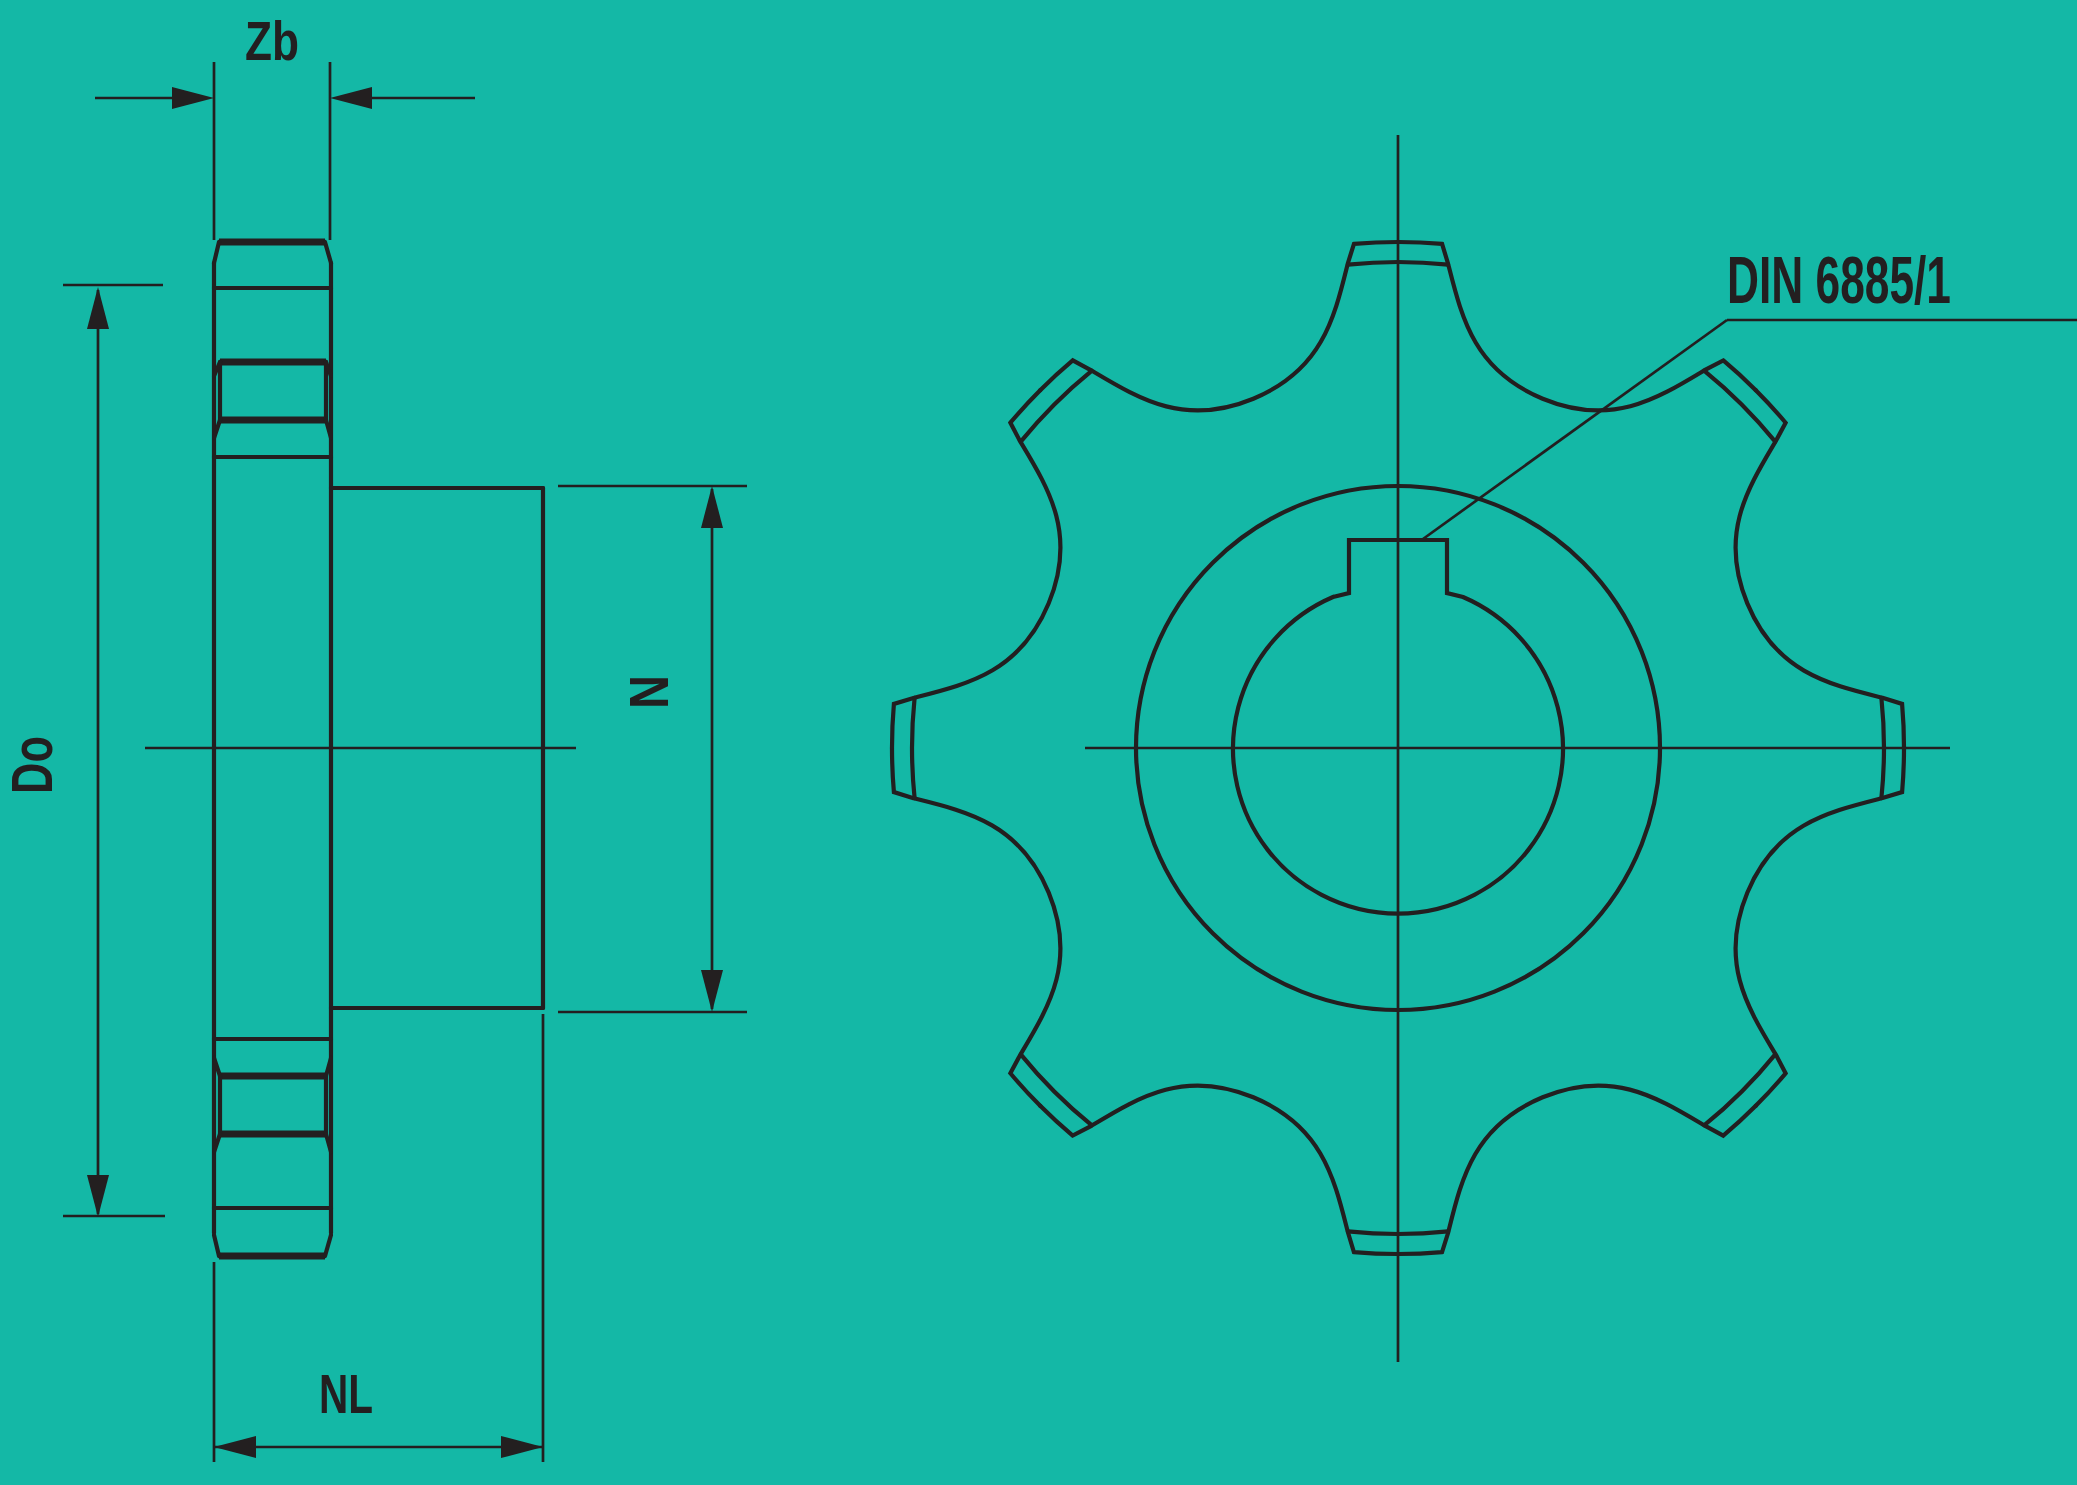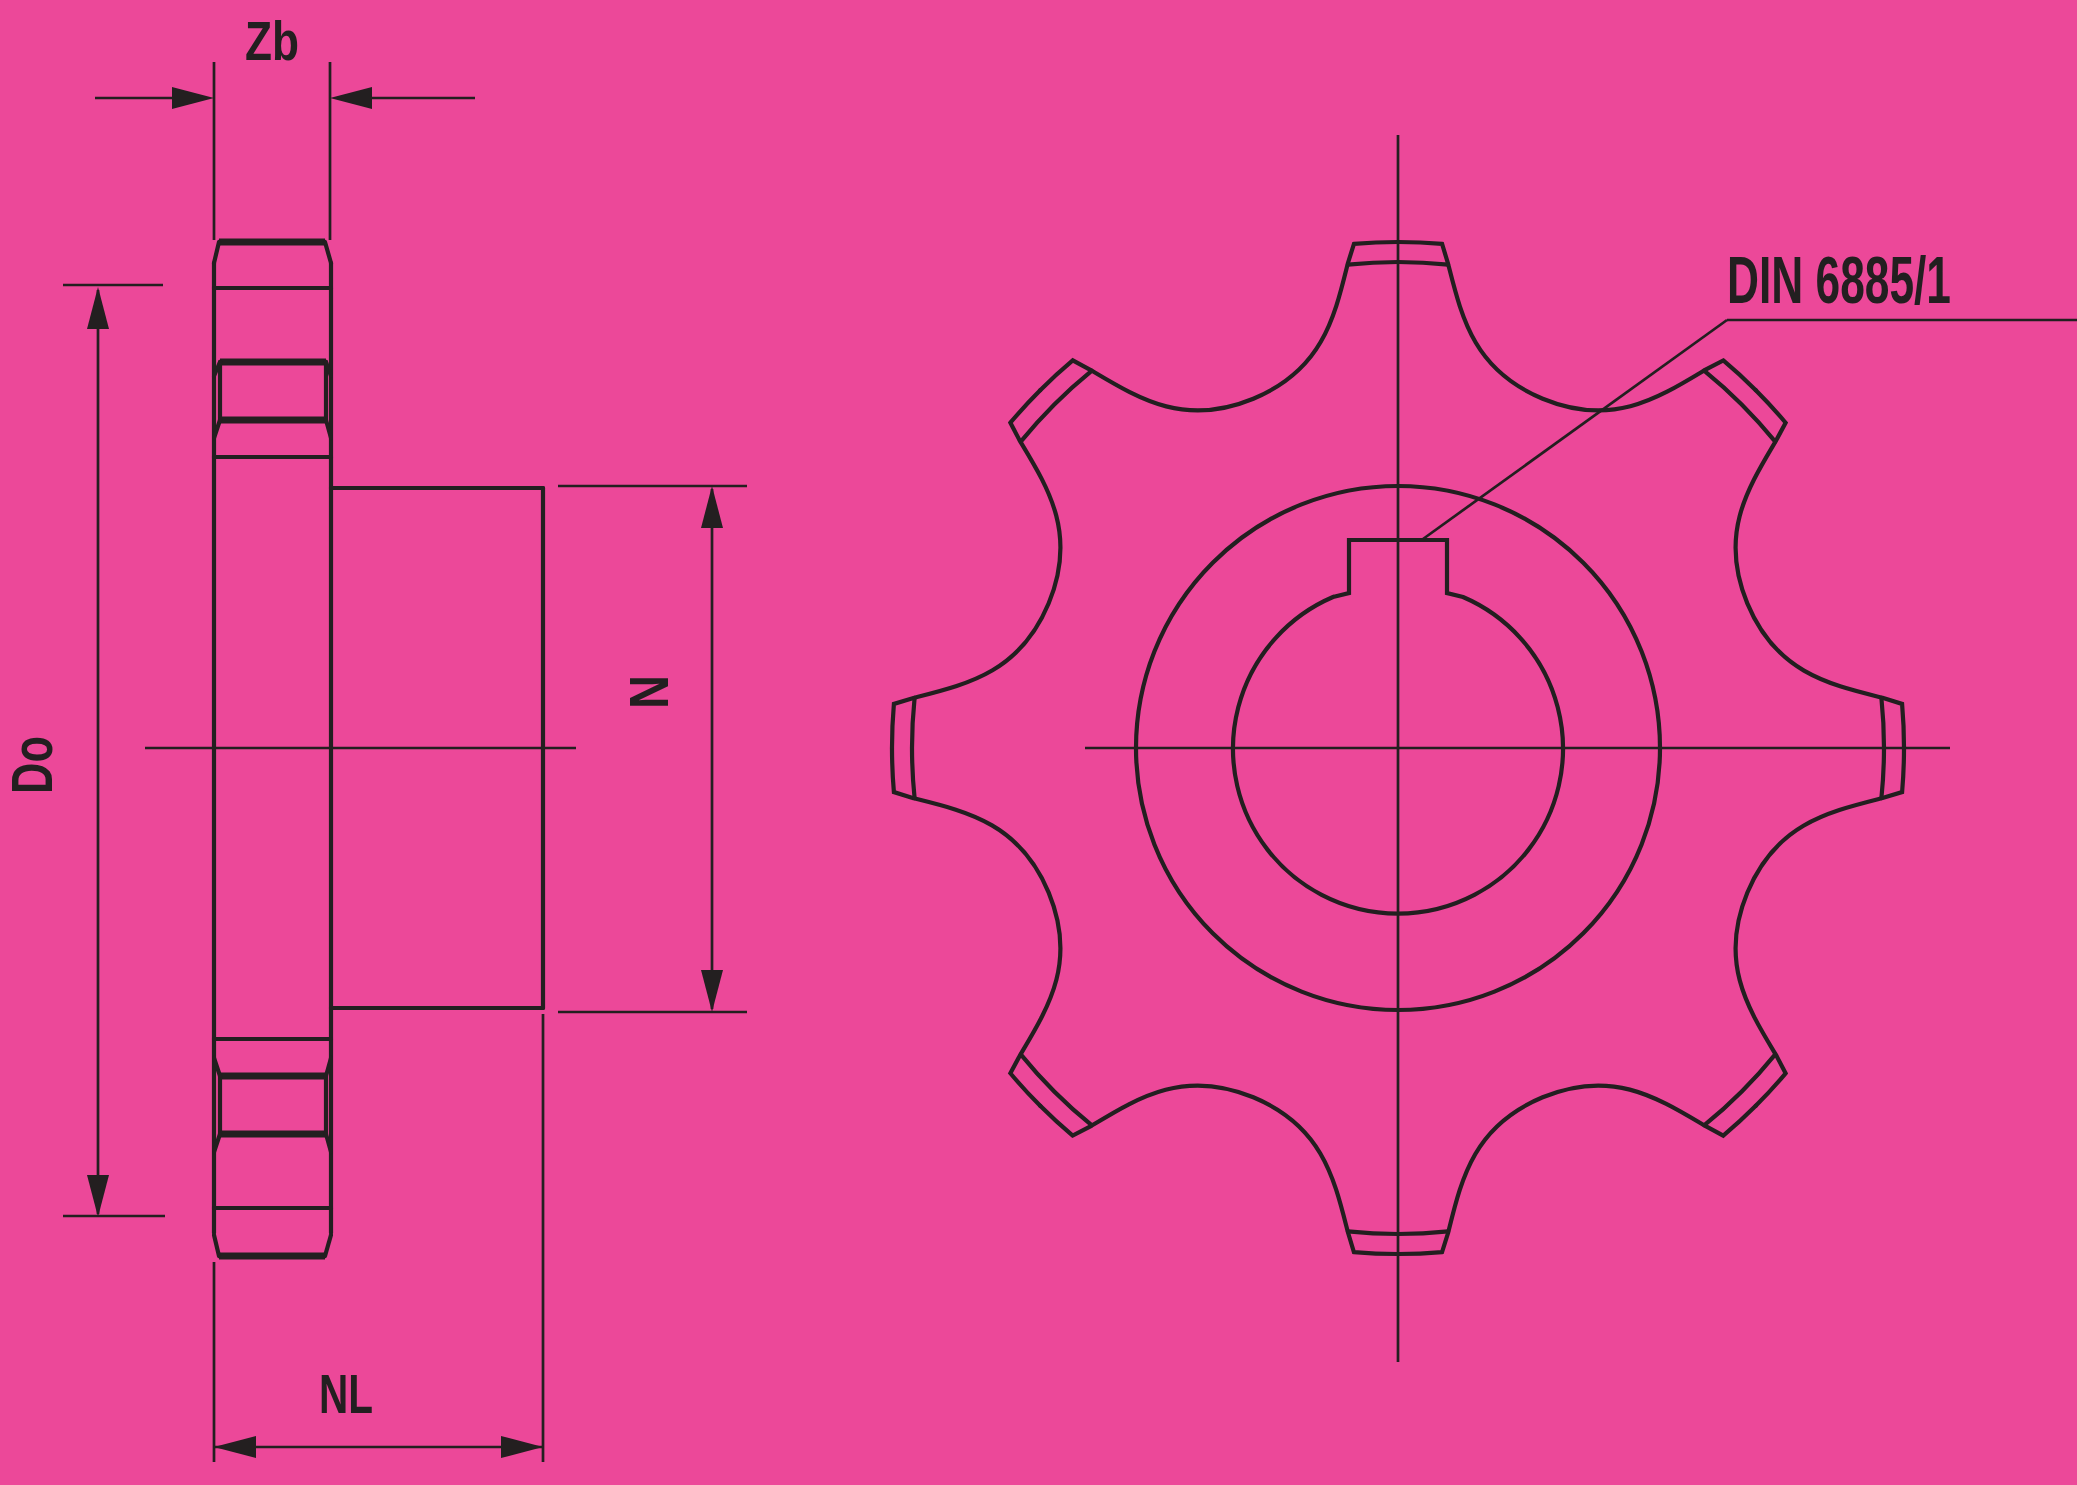--- a/index.html
+++ b/index.html
@@ -1,16 +1,16 @@
 <!DOCTYPE html>
 <html><head>
 <meta charset="utf-8">
 <style>
   html,body{margin:0;padding:0;background:#ffffff;}
-  .stage{position:relative;width:2077px;height:1485px;background:#ec4899;
+  .stage{position:relative;width:2077px;height:1485px;background:#14b8a6;
          font-family:"Liberation Sans", sans-serif;}
   svg{display:block;}
   text{fill:#231f20;font-family:"Liberation Sans", sans-serif;font-weight:bold;}
   .ol{stroke:#231f20;stroke-width:4.2;fill:none;stroke-linecap:round;}
   .bold{stroke:#231f20;stroke-width:6.8;fill:none;stroke-linecap:butt;}
   .thin{stroke:#231f20;stroke-width:2.7;fill:none;stroke-linecap:butt;}
   .arrow{fill:#231f20;stroke:none;}
 </style>
 </head>
 <body>

